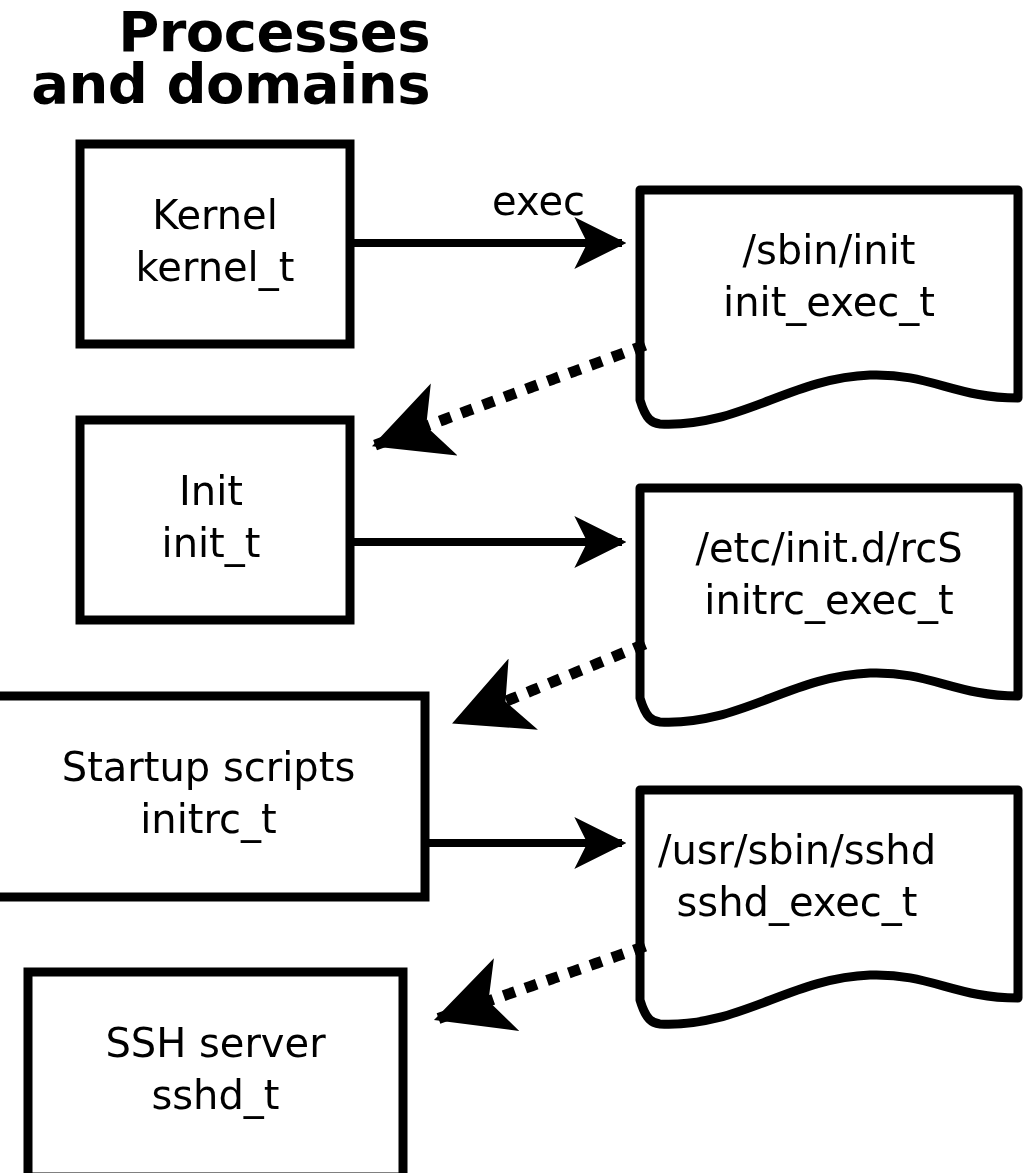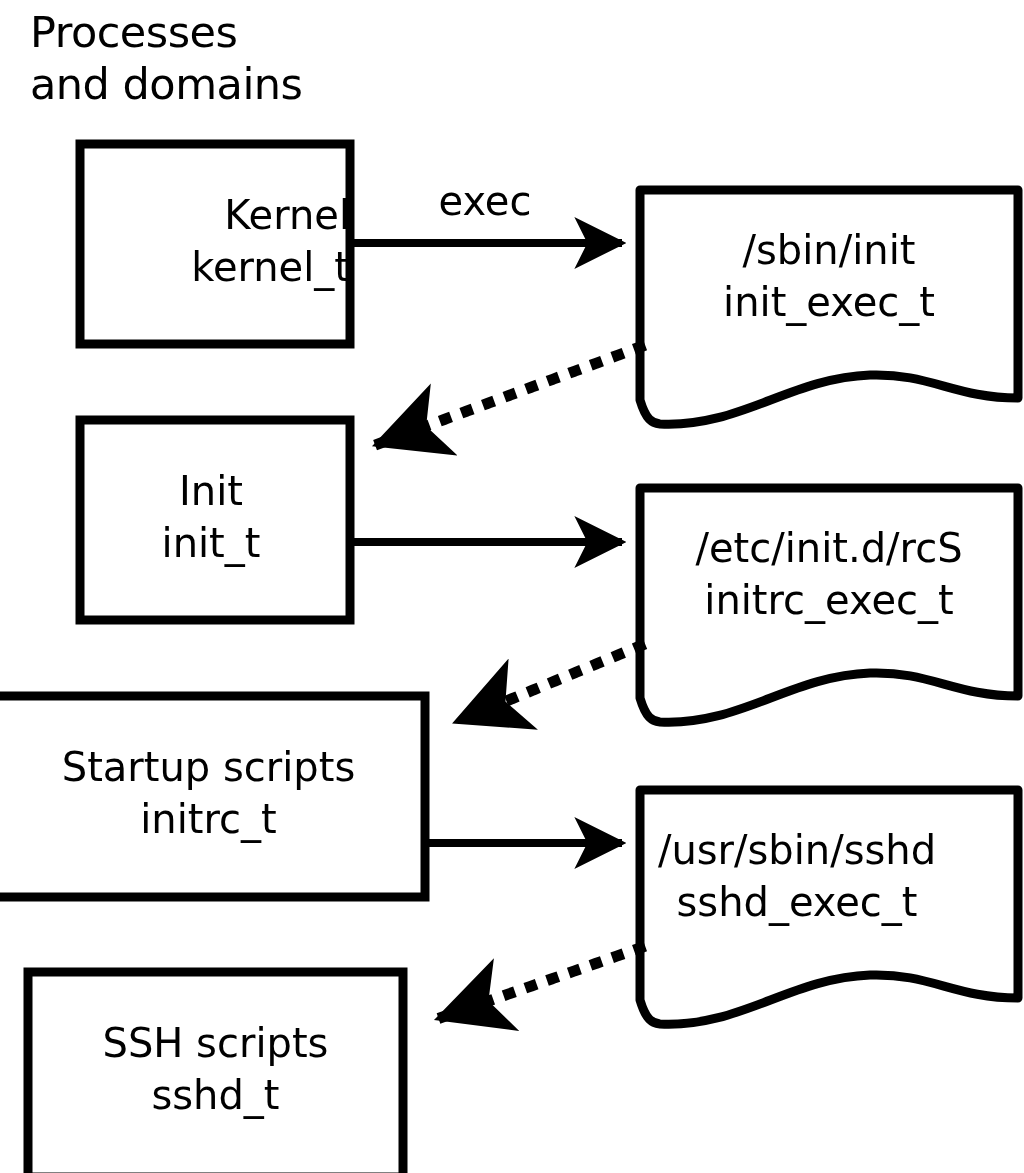--- a/index.html
+++ b/index.html
@@ -17,24 +17,24 @@
   }
   svg.layer {
     position: absolute;
     top: 0;
     left: 0;
     width: 1024px;
     height: 1173px;
   }
   .col-header {
     position: absolute;
-    text-align: left;
+    text-align: right;
     font-family: "DejaVu Sans", sans-serif;
-    font-weight: normal;
-    font-size: 43px;
+    font-weight: bold;
+    font-size: 56px;
     line-height: 52px;
     color: #000000;
     white-space: pre-line;
     letter-spacing: -0.5px;
   }
   #header-left  { left: 30px;  top: 6px;  width: 400px; }
   #header-right { left: 620px; top: 6px;  width: 400px; }
 
   .node-label {
     position: absolute;
@@ -102,36 +102,36 @@
 
     <line x1="425" y1="843" x2="622" y2="843" stroke="#000000" stroke-width="8" marker-end="url(#arrowSolid)"></line>
 
     <line x1="640" y1="347" x2="378" y2="444" stroke="#000000" stroke-width="11" stroke-dasharray="1 22" stroke-linecap="square" marker-end="url(#arrowDotted)"></line>
 
     <line x1="640" y1="646" x2="458" y2="721" stroke="#000000" stroke-width="11" stroke-dasharray="1 22" stroke-linecap="square" marker-end="url(#arrowDotted)"></line>
 
     <line x1="640" y1="948" x2="440" y2="1018" stroke="#000000" stroke-width="11" stroke-dasharray="1 22" stroke-linecap="square" marker-end="url(#arrowDotted)"></line>
   </svg>
 
-  <div class="node-label" style="left:80px; top:189px; width:270px;text-align:right;">Kernel
+  <div class="node-label" style="left:80px; top:189px; width:270px;">Kernel
 kernel_t</div>
 
   <div class="node-label" style="left:76px; top:465px; width:270px;">Init
 init_t</div>
 
   <div class="node-label" style="left:-8px; top:741px; width:433px;">Startup scripts
 initrc_t</div>
 
-  <div class="node-label" style="left:28px; top:1017px; width:375px;">SSH scripts
+  <div class="node-label" style="left:28px; top:1017px; width:375px;">SSH server
 sshd_t</div>
 
   <div class="node-label" style="left:640px; top:522px; width:378px;">/etc/init.d/rcS
 initrc_exec_t</div>
 
   <div class="node-label" style="left:640px; top:224px; width:378px;">/sbin/init
 init_exec_t</div>
 
   <div class="node-label" style="left:608px; top:824px; width:378px;">/usr/sbin/sshd
 sshd_exec_t</div>
 
-  <div class="edge-label" style="left:385px; top:178px; width:200px;">exec</div>
+  <div class="edge-label" style="left:385px; top:178px; width:200px;text-align:right;">exec</div>
 
 </div>
 
 </body></html>

